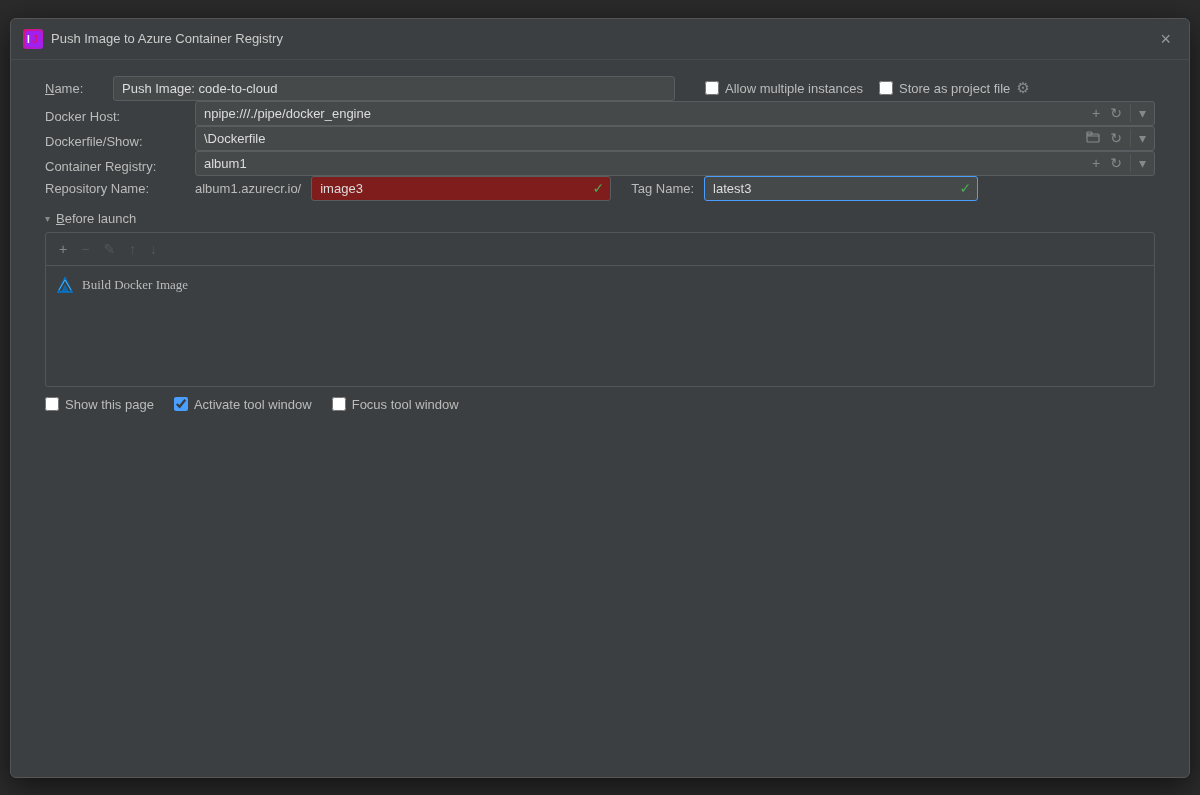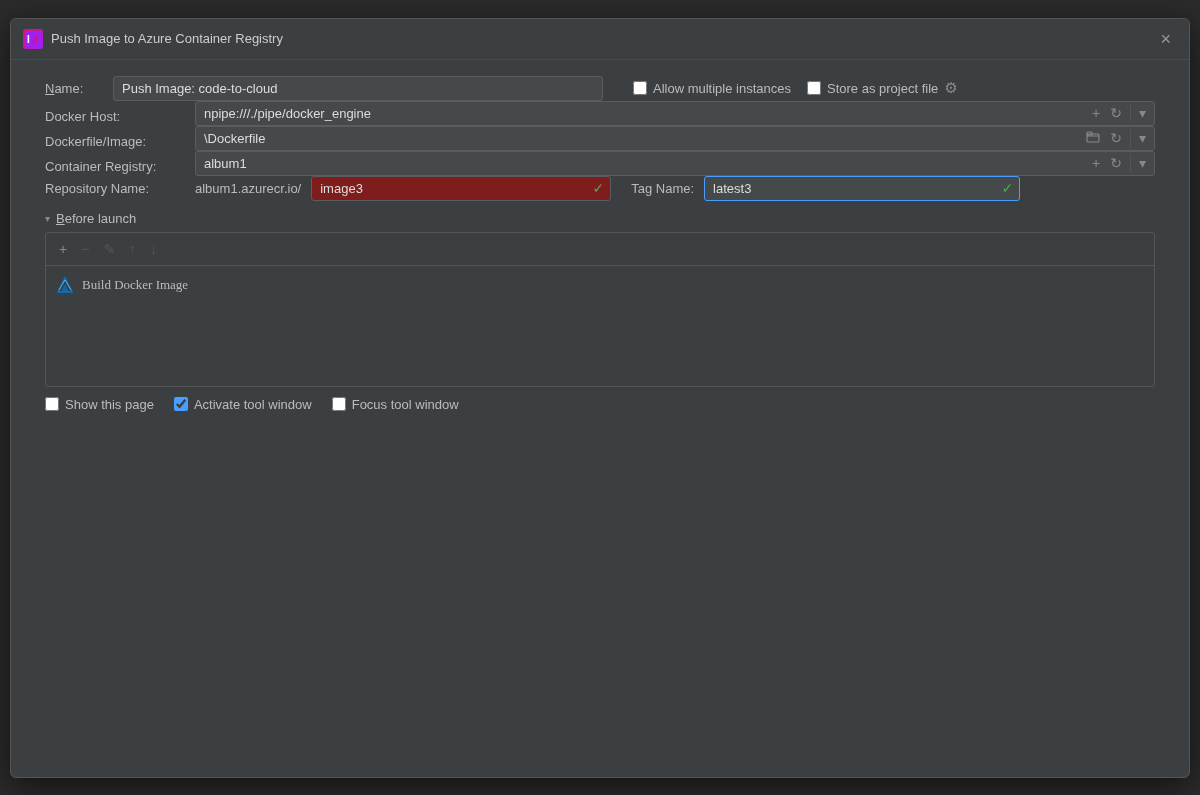--- a/index.html
+++ b/index.html
@@ -83,21 +83,21 @@
     .name-row .form-label {
       min-width: 58px;
     }
     .name-input {
       background: #45494a;
       border: 1px solid #5a5d5f;
       border-radius: 3px;
       color: #ddd;
       padding: 4px 8px;
       font-size: 13px;
-      width: 490px;
+      width: 562px;
       outline: none;
     }
     .name-right {
       display: flex;
       align-items: center;
       gap: 16px;
       margin-left: 20px;
     }
     .checkbox-group {
       display: flex;
@@ -206,21 +206,21 @@
     .tag-label {
       color: #bbb;
       white-space: nowrap;
     }
     .tag-input-wrap {
       display: flex;
       align-items: center;
       background: #45494a;
       border: 1.5px solid #4a9eff;
       border-radius: 3px;
-      width: 316px;
+      width: 274px;
     }
     .tag-input {
       flex: 1;
       background: transparent;
       border: none;
       color: #ddd;
       padding: 4px 8px;
       font-size: 13px;
       outline: none;
     }
@@ -372,21 +372,21 @@
         <div class="field-actions">
           <button class="icon-btn" title="Add">+</button>
           <button class="icon-btn" title="Refresh">↻</button>
           <div class="separator-v"></div>
           <button class="icon-btn" title="Expand">▾</button>
         </div>
       </div>
     </div>
 
     <div class="field-row">
-      <span class="form-label">Dockerfile/Image:</span>
+      <span class="form-label">Dockerfile/Show:</span>
       <div class="field-input-wrap">
         <input class="field-input" type="text" value="\Dockerfile" style="">
         <div class="field-actions">
           <button class="icon-btn" title="Browse">
             <svg width="14" height="14" viewBox="0 0 14 14" fill="none">
               <rect x="1" y="4" width="12" height="8" rx="1" stroke="#888" stroke-width="1.2" fill="none"></rect>
               <path d="M1 6h12" stroke="#888" stroke-width="1"></path>
               <rect x="1" y="2" width="5" height="3" rx="1" stroke="#888" stroke-width="1.2" fill="none"></rect>
             </svg>
           </button>

